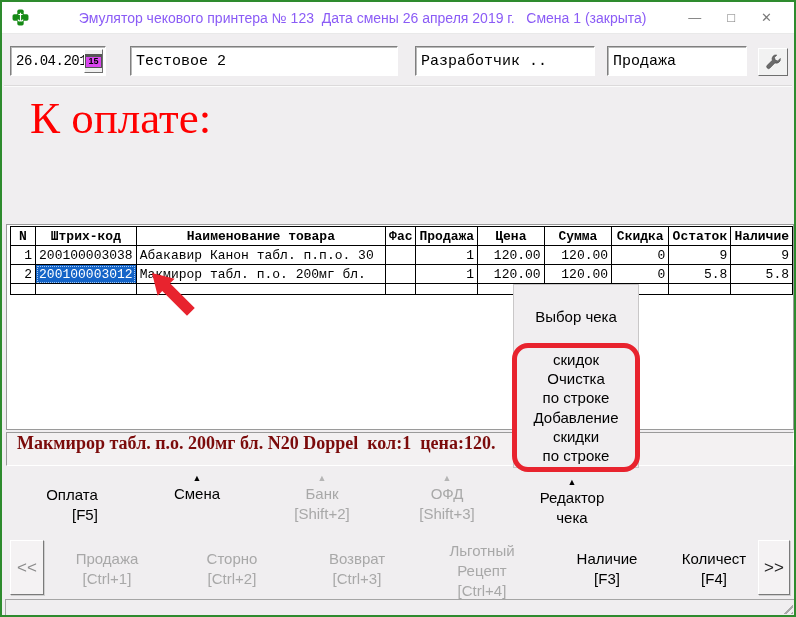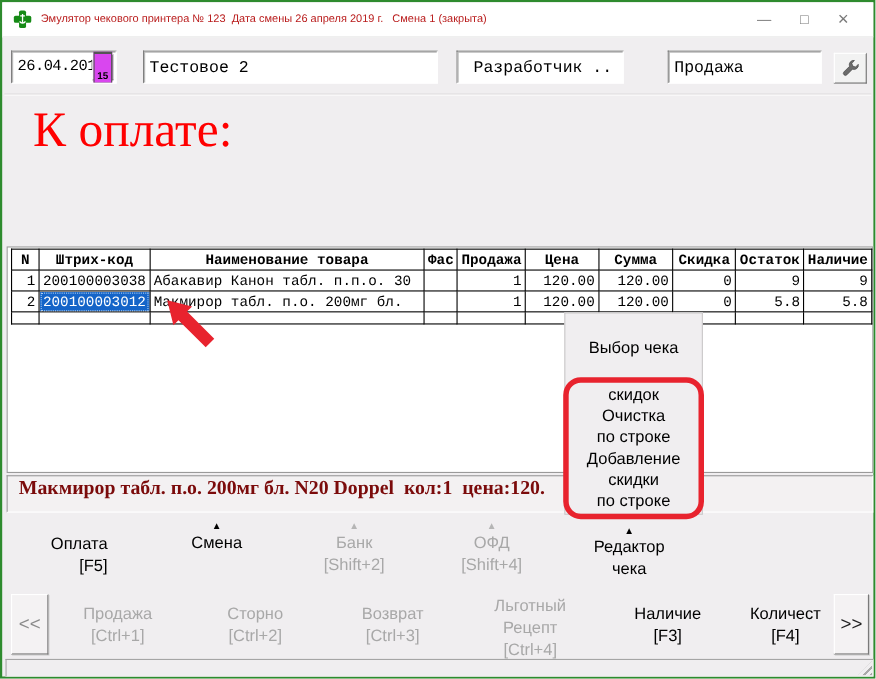--- a/index.html
+++ b/index.html
@@ -6,37 +6,37 @@
   .window{
     position:relative;width:796px;height:617px;box-sizing:border-box;
     border:2px solid #2e8b2e;background:#f0eef0;overflow:hidden;
     font-family:"Liberation Sans",sans-serif;color:#000;
   }
   
   .titlebar{position:absolute;left:0;top:0;right:0;height:32px;background:#ffffff;
     display:flex;align-items:center;padding:0 0 0 10px;box-sizing:border-box;
     border-bottom:1px solid #e9e9e9;}
   .app-icon{width:17px;height:17px;margin-right:8px;flex:0 0 auto;}
-  .title-text{font-size:10px;color:#b91c1c;white-space:pre;overflow:hidden;flex:1 1 auto;}
+  .title-text{font-size:14px;color:#8b5cf6;white-space:pre;overflow:hidden;flex:1 1 auto;text-align:center;}
   .win-controls{display:flex;gap:26px;padding-right:22px;color:#7a7a7a;font-size:13px;}
   .win-controls span{cursor:default;line-height:32px;}
   
   .field{position:absolute;height:30px;box-sizing:border-box;background:#fff;
     border:1px solid;border-color:#7f7f7f #ffffff #ffffff #7f7f7f;
     box-shadow:inset 1px 1px 0 #b9b9b9;
     font-family:"Liberation Mono",monospace;font-size:15px;
     display:flex;align-items:center;padding-left:5px;white-space:pre;overflow:hidden;}
   .date-field{left:8px;top:44px;width:96px;font-size:14px;letter-spacing:-.5px;padding-right:21px;}
   .cal-btn{position:absolute;right:2px;top:2px;width:19px;height:24px;background:#efefef;
     border:1px solid;border-color:#fff #6f6f6f #6f6f6f #fff;box-sizing:border-box;
     font-family:"Liberation Sans",sans-serif;font-size:9px;letter-spacing:0;
     display:flex;align-items:center;justify-content:center;cursor:pointer;}
-  .cal-glyph{border:1px solid #555;border-top:3px solid #555;padding:16px 2px 1px 2px;background:#d946ef;line-height:9px;font-weight:bold;}
+  .cal-glyph{border:1px solid #555;border-top:3px solid #555;padding:0 2px 1px 2px;background:#d946ef;line-height:9px;font-weight:bold;}
   .receipt-field{left:128px;top:44px;width:268px;}
-  .user-field{left:413px;top:44px;width:152px;justify-content:center;}
+  .user-field{left:413px;top:44px;width:180px;}
   .mode-field{left:605px;top:44px;width:140px;}
   .wrench-btn{position:absolute;left:756px;top:46px;width:30px;height:28px;background:#f2f2f2;
     border:1px solid;border-color:#ffffff #6f6f6f #6f6f6f #ffffff;box-sizing:border-box;
     display:flex;align-items:center;justify-content:center;cursor:pointer;}
   .hline{position:absolute;left:2px;right:2px;top:83px;height:0;border-top:1px solid #dcdadb;border-bottom:1px solid #fbfbfb;}
   
   .pay-label{position:absolute;left:28px;top:90px;font-family:"Liberation Serif",serif;
     font-size:45px;color:#ff0000;}
   .pay-amount{position:absolute;left:56px;top:156px;font-family:"Liberation Serif",serif;
     font-size:45px;color:#ff0000;}
@@ -202,21 +202,21 @@
     <span>Смена</span>
   </div>
   <div class="act dim-text" style="left:320px;top:471px;">
     <span class="arr dim">▲</span>
     <span>Банк</span>
     <span>[Shift+2]</span>
   </div>
   <div class="act dim-text" style="left:445px;top:471px;">
     <span class="arr dim">▲</span>
     <span>ОФД</span>
-    <span>[Shift+4]</span>
+    <span>[Shift+3]</span>
   </div>
   <div class="act" style="left:570px;top:475px;">
     <span class="arr">▲</span>
     <span>Редактор</span>
     <span>чека</span>
   </div>
 
   <div class="nav-btn prev-btn">
     <span>&lt;&lt;</span>
   </div>

